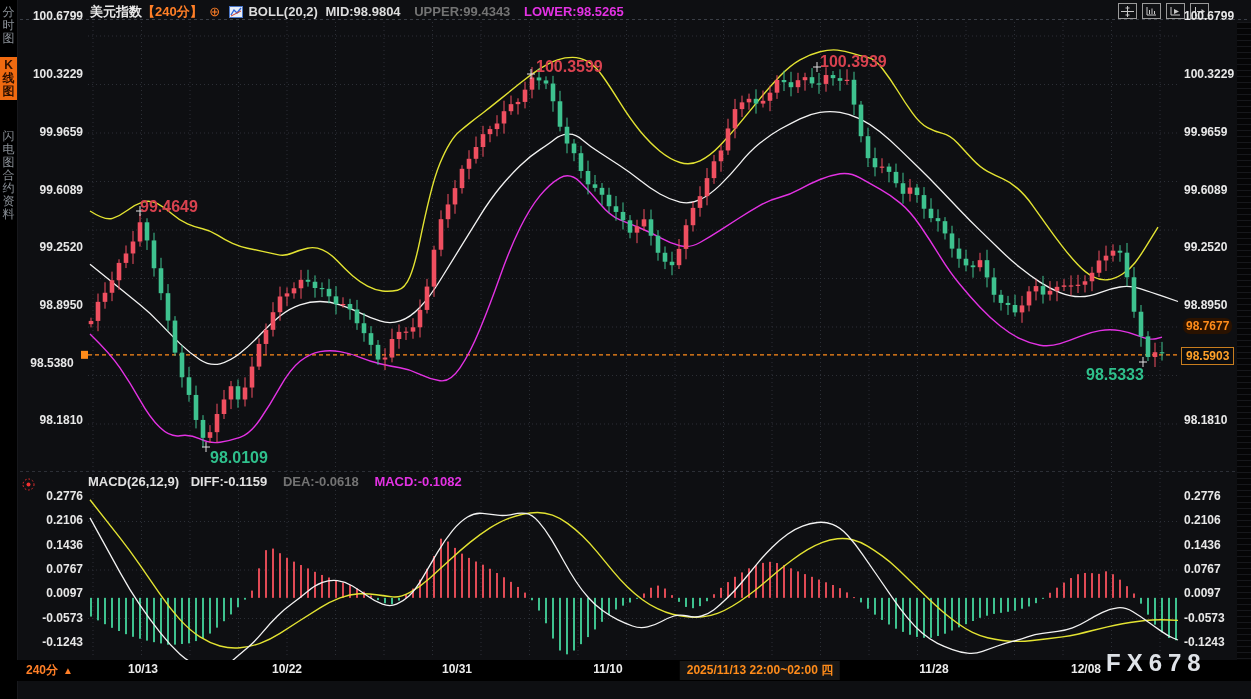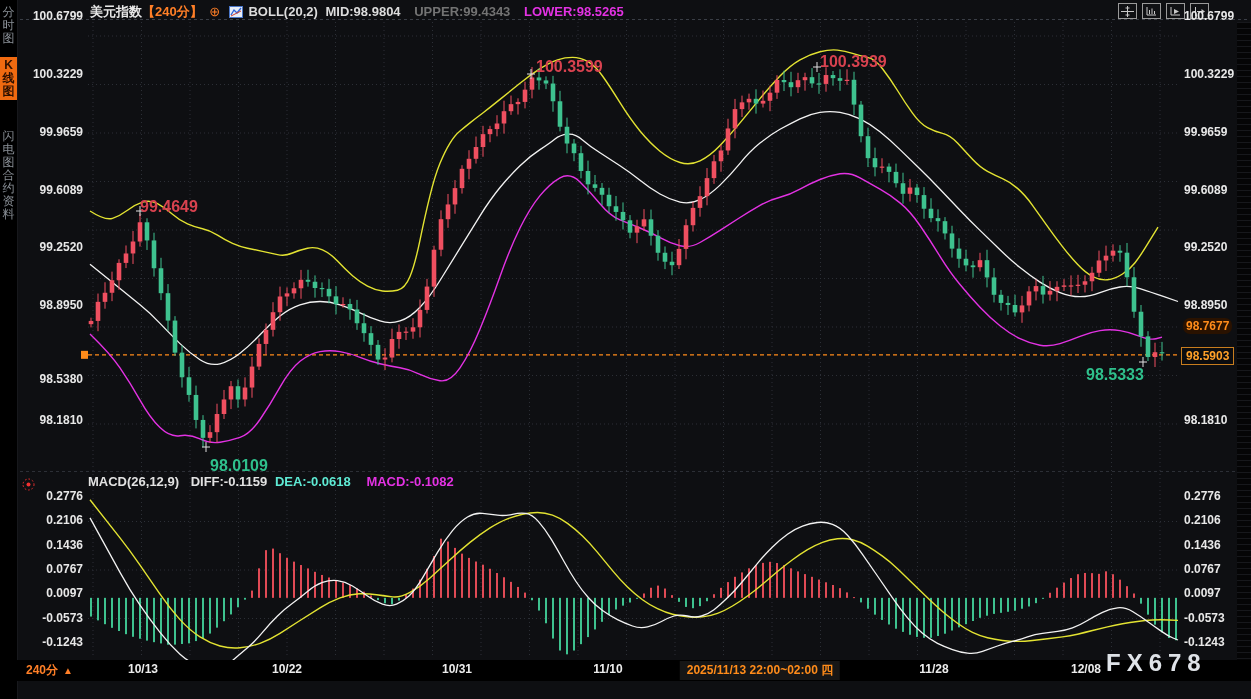--- a/index.html
+++ b/index.html
@@ -27,21 +27,21 @@
   .period{position:absolute;left:26px;top:662px;font-size:12px;font-weight:bold;color:#ff7f27;}
   .period .arr{font-size:10px;margin-left:5px;}
   .xhl{position:absolute;top:661px;left:760px;transform:translateX(-50%);background:#161616;color:#ff8c1a;
     font-size:12px;font-weight:bold;padding:1px 7px;white-space:nowrap;}
   
   .badge-prev{position:absolute;left:1183px;top:318px;background:#2a1200;color:#ff8c1a;font-size:12px;font-weight:bold;padding:1px 3px;border-radius:7px;}
   .badge-last{position:absolute;left:1181px;top:347px;border:1px solid #c87d1e;background:#0b0c0f;color:#ffa028;
     font-size:12px;font-weight:bold;padding:1px 4px;}
   
   .mhdr{position:absolute;left:88px;top:474px;font-size:13px;font-weight:bold;color:#e2e2e2;white-space:nowrap;}
-  .mhdr .dea{color:#5eead4;margin-left:4px;} .mhdr .mac{color:#e332e3;margin-left:12px;}
+  .mhdr .dea{color:#737373;margin-left:12px;} .mhdr .mac{color:#e332e3;margin-left:12px;}
   .sun{position:absolute;left:21px;top:477px;cursor:pointer;}
   
   .anno{position:absolute;font-size:16px;font-weight:bold;white-space:nowrap;}
   
   .toolbar{position:absolute;left:18px;top:682px;height:17px;display:flex;gap:3px;}
   .tb{height:15px;line-height:15px;border:1px solid #505050;background:#0a0a0a;color:#d8d8d8;
     font-size:12px;padding:0 8px;cursor:pointer;white-space:nowrap;}
   .tb.ind{font-family:"DejaVu Sans Mono",monospace;}
   .tb.active{background:linear-gradient(#ff8a2a,#e65c00);border-color:#ff8a2a;color:#fff;font-weight:bold;}
   .tb.vip{color:#ff7f27;font-weight:bold;}
@@ -663,21 +663,21 @@
     <div class="ylab l" style="top: 67px;">100.3229</div>
     <div class="ylab r" style="top: 67px;">100.3229</div>
     <div class="ylab l" style="top: 125px;">99.9659</div>
     <div class="ylab r" style="top: 125px;">99.9659</div>
     <div class="ylab l" style="top: 183px;">99.6089</div>
     <div class="ylab r" style="top: 183px;">99.6089</div>
     <div class="ylab l" style="top: 240px;">99.2520</div>
     <div class="ylab r" style="top: 240px;">99.2520</div>
     <div class="ylab l" style="top: 298px;">98.8950</div>
     <div class="ylab r" style="top: 298px;">98.8950</div>
-    <div class="ylab l" style="top: 372px;">98.5380</div>
+    <div class="ylab l" style="top: 356px; text-align: center;">98.5380</div>
     <div class="ylab l" style="top: 413px;">98.1810</div>
     <div class="ylab r" style="top: 413px;">98.1810</div>
     <div class="ylab l" style="top: 489px;">0.2776</div>
     <div class="ylab r" style="top: 489px;">0.2776</div>
     <div class="ylab l" style="top: 513px;">0.2106</div>
     <div class="ylab r" style="top: 513px;">0.2106</div>
     <div class="ylab l" style="top: 538px;">0.1436</div>
     <div class="ylab r" style="top: 538px;">0.1436</div>
     <div class="ylab l" style="top: 562px;">0.0767</div>
     <div class="ylab r" style="top: 562px;">0.0767</div>
@@ -689,15 +689,15 @@
     <div class="ylab r" style="top: 635px;">-0.1243</div>
     <div class="xlab" style="left: 98px; text-align: right;">10/13</div>
     <div class="xlab" style="left: 257px;">10/22</div>
     <div class="xlab" style="left: 427px;">10/31</div>
     <div class="xlab" style="left: 578px;">11/10</div>
     <div class="xlab" style="left: 904px;">11/28</div>
     <div class="xlab" style="left: 1056px;">12/08</div>
     <div class="anno" style="left: 140px; top: 198px; color: rgb(216, 66, 79);">99.4649</div>
     <div class="anno" style="left: 536px; top: 58px; color: rgb(216, 66, 79);">100.3599</div>
     <div class="anno" style="left: 820px; top: 53px; color: rgb(216, 66, 79);">100.3939</div>
-    <div class="anno" style="left: 210px; top: 449px; color: rgb(47, 192, 140); margin-top: 8px;">98.0109</div>
+    <div class="anno" style="left: 210px; top: 449px; color: rgb(47, 192, 140);">98.0109</div>
     <div class="anno" style="left: 1086px; top: 366px; color: rgb(47, 192, 140);">98.5333</div>
   </div>
 
 </body></html>

